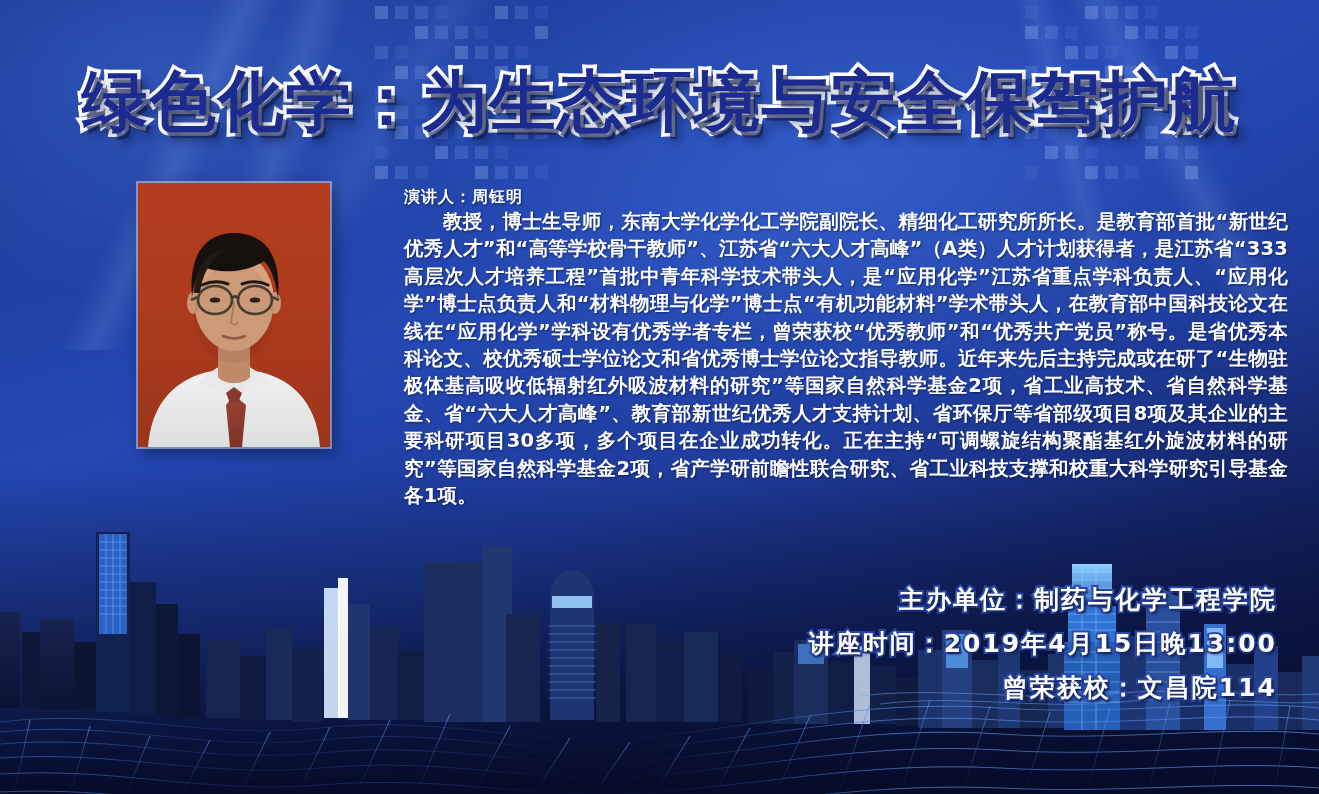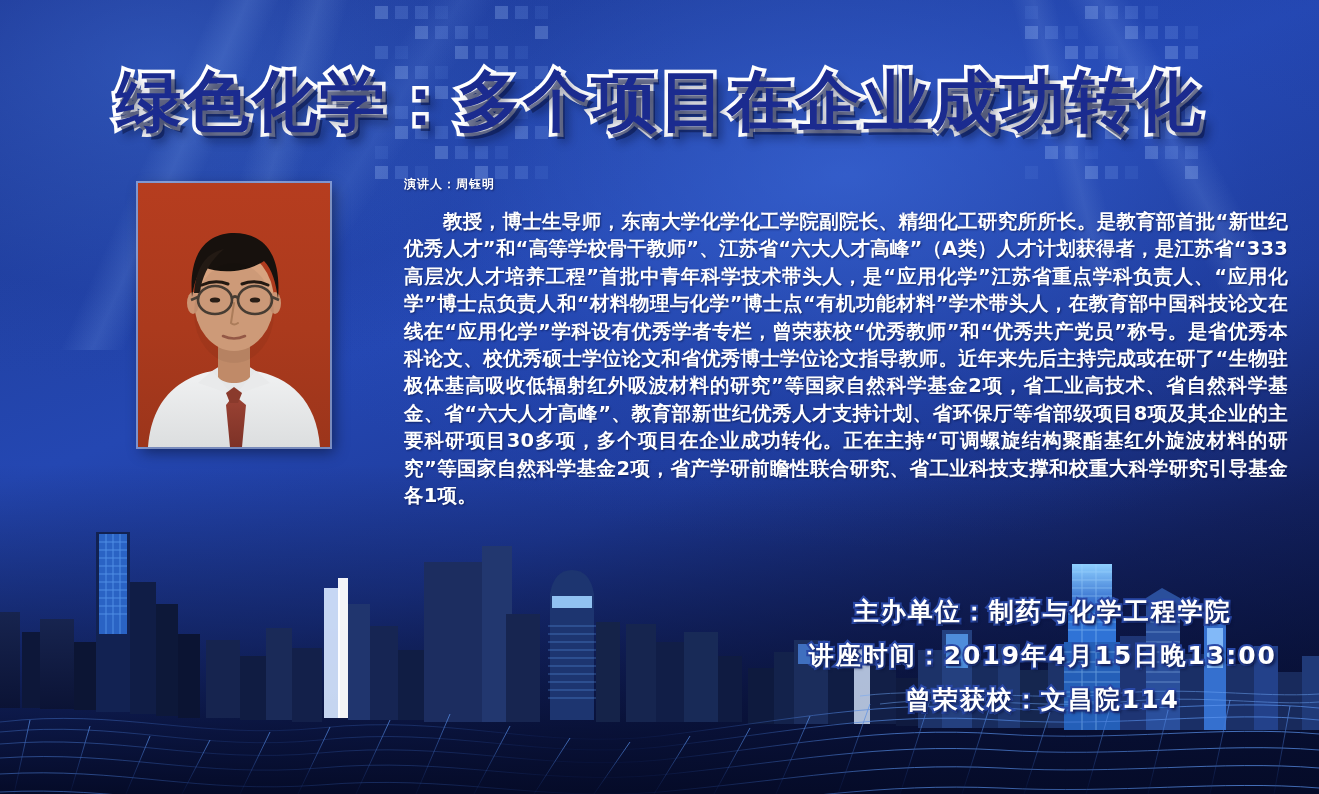--- a/index.html
+++ b/index.html
@@ -73,35 +73,35 @@
   .photo {
     position:absolute; left:138px; top:183px; width:192px; height:264px;
     z-index:5;
     box-shadow:0 0 0 2px rgba(200,215,245,.55), 4px 5px 14px rgba(0,0,0,.45);
     overflow:hidden;
     background:#a8321c;
   }
 
   
   .speaker {
-    position:absolute; left:404px; top:176px; z-index:6;
-    color:#ffffff; font-weight:bold; font-size:12px; letter-spacing:1px;
+    position:absolute; left:404px; top:187px; z-index:6;
+    color:#ffffff; font-weight:bold; font-size:16px; letter-spacing:1px;
     text-shadow:1px 1px 2px rgba(0,10,50,.6);
   }
   .bio {
     position:absolute; left:404px; top:208px; width:884px; z-index:6;
     color:#ffffff; font-weight:bold; font-size:19.5px;
     line-height:27.4px; text-align:justify; text-indent:2em;
     letter-spacing:.2px;
     text-shadow:1px 1px 2px rgba(0,10,50,.55);
   }
 
   
   .info {
-    position:absolute; right:42px; bottom:78px; z-index:7; text-align:center;
+    position:absolute; right:42px; bottom:90px; z-index:7; text-align:right;
   }
   .info-line {
     font-size:25px; font-weight:bold; letter-spacing:2px;
     color:#ffffff;
     -webkit-text-stroke:4px #2a49a8;
     paint-order:stroke fill;
     margin-bottom:11px;
     text-shadow:2px 2px 3px rgba(5,12,48,.75);
     white-space:nowrap;
   }
@@ -415,21 +415,21 @@
         <path d="M1230 236 L1210 330"></path>
       <path d="M1290 242 L1274 330"></path>
     </g>
     <g stroke="#6ea6f5" fill="none" stroke-width="1" opacity=".5">
       <path d="M860 232 C940 222 1030 238 1110 230 C1190 222 1260 234 1319 230"></path>
       <path d="M880 240 C960 230 1040 246 1120 238 C1200 230 1270 242 1319 238"></path>
     </g>
   </svg>
 
   <div class="title-wrap">
-    <div class="title">绿色化学：多个项目在企业成功转化</div>
+    <div class="title">绿色化学：为生态环境与安全保驾护航</div>
   </div>
 
   <div class="photo">
     <svg viewBox="0 0 192 264" width="192" height="264">
       <defs>
         <linearGradient id="redbg" x1="0" y1="0" x2="0" y2="1">
           <stop offset="0%" stop-color="#b63d1f"></stop>
           <stop offset="55%" stop-color="#ab3a1d"></stop>
           <stop offset="100%" stop-color="#9c351b"></stop>
         </linearGradient>

